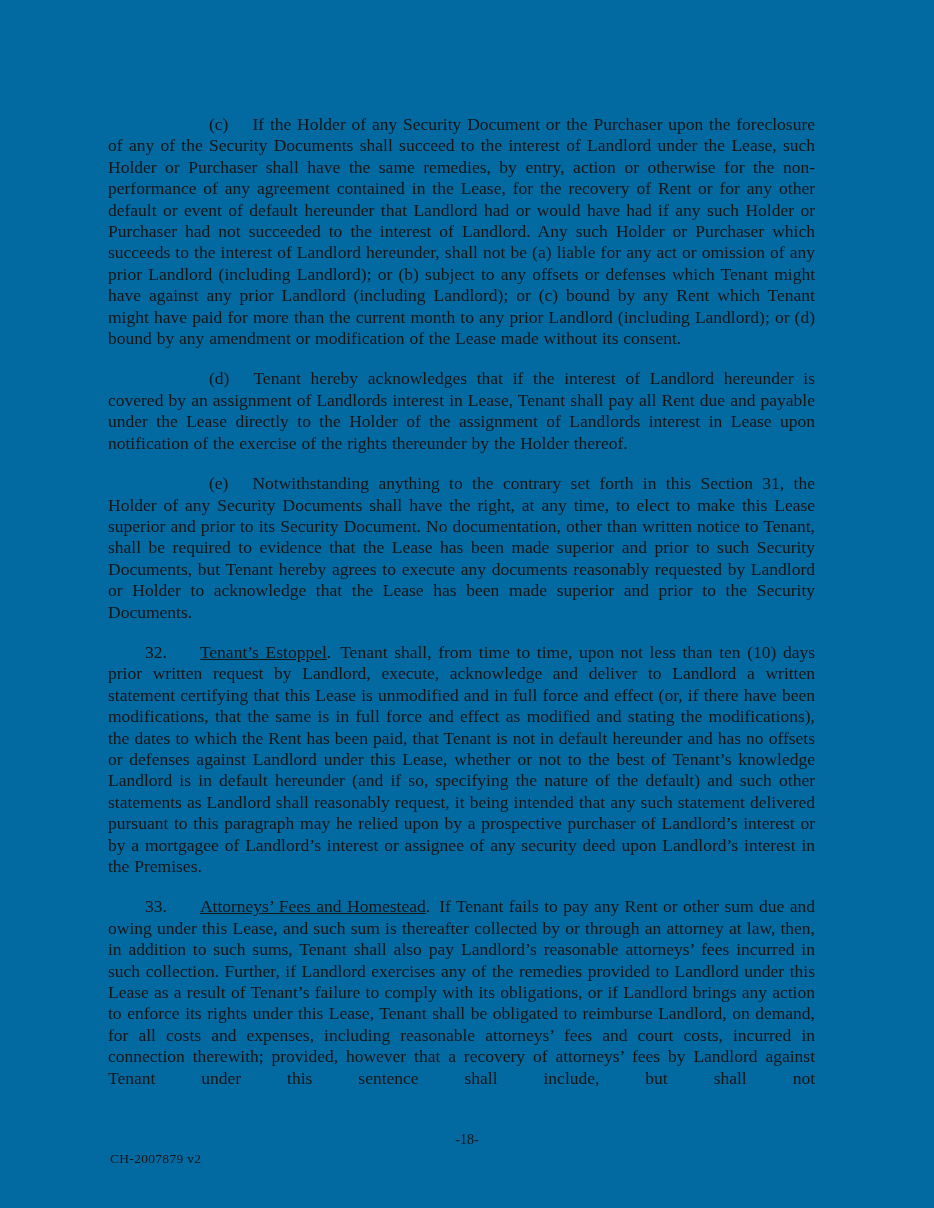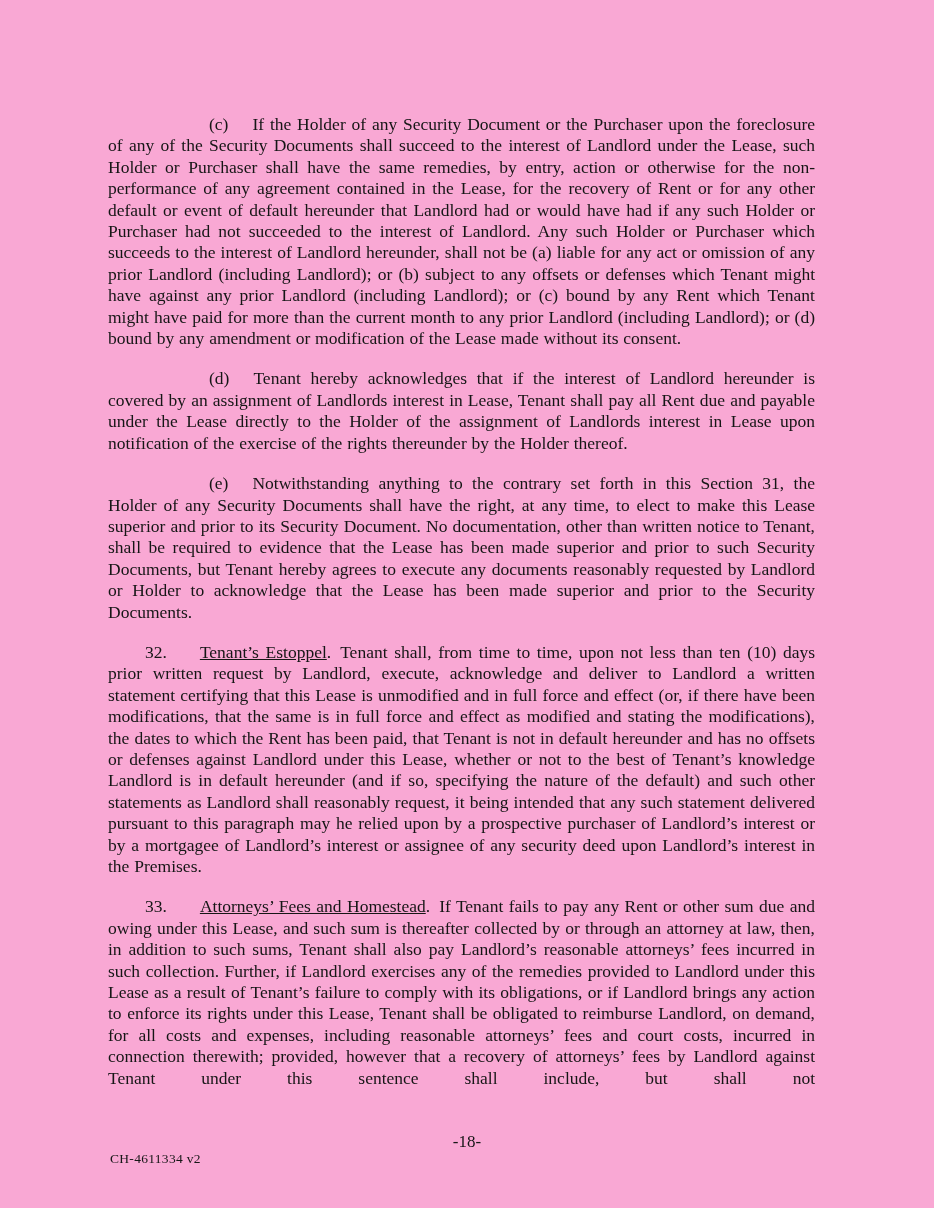--- a/index.html
+++ b/index.html
@@ -6,21 +6,21 @@
   html, body { margin: 0; padding: 0; }
   body {
     width: 934px; height: 1208px;
     background: #ffffff;
     font-family: "Liberation Serif", serif;
     color: #161616;
   }
   .page {
     position: relative;
     width: 934px; height: 1208px;
-    background: #f9a8d4;
+    background: #0369a1;
     overflow: hidden;
   }
   .content {
     position: absolute;
     left: 108px; top: 114px;
     width: 707px;
   }
   .para {
     margin: 0 0 19px 0;
     font-size: 17.5px;
@@ -33,21 +33,21 @@
   .justify-last { text-align-last: justify; }
   .tab-a { display: inline-block; width: 24px; }
   .tab-b { display: inline-block; width: 33px; }
   .tab-c { display: inline-block; width: 9px; }
   .pnum { font-weight: normal; }
   .pheading { font-weight: normal; text-decoration: underline; }
   .footer-page {
     position: absolute;
     top: 1132px; left: 0; width: 100%;
     text-align: center;
-    font-size: 17px;
+    font-size: 14px;
   }
   .footer-ref {
     position: absolute;
     top: 1151px; left: 110px;
     font-size: 13.5px;
     letter-spacing: 0.3px;
   }
 </style>
 </head>
 <body>
@@ -61,14 +61,14 @@
 
     <p class="para lettered"><span class="plabel">(e)</span><span class="tab-a"></span><span class="ptext">Notwithstanding anything to the contrary set forth in this Section 31, the Holder of any Security Documents shall have the right, at any time, to elect to make this Lease superior and prior to its Security Document.  No documentation, other than written notice to Tenant, shall be required to evidence that the Lease has been made superior and prior to such Security Documents, but Tenant hereby agrees to execute any documents reasonably requested by Landlord or Holder to acknowledge that the Lease has been made superior and prior to the Security Documents.</span></p>
 
     <p class="para numbered"><span class="pnum">32.</span><span class="tab-b"></span><span class="pheading">Tenant’s Estoppel</span><span class="hpunct">.</span><span class="tab-c"></span><span class="ptext">Tenant shall, from time to time, upon not less than ten (10) days prior written request by Landlord, execute, acknowledge and deliver to Landlord a written statement certifying that this Lease is unmodified and in full force and effect (or, if there have been modifications, that the same is in full force and effect as modified and stating the modifications), the dates to which the Rent has been paid, that Tenant is not in default hereunder and has no offsets or defenses against Landlord under this Lease, whether or not to the best of Tenant’s knowledge Landlord is in default hereunder (and if so, specifying the nature of the default) and such other statements as Landlord shall reasonably request, it being intended that any such statement delivered pursuant to this paragraph may he relied upon by a prospective purchaser of Landlord’s interest or by a mortgagee of Landlord’s interest or assignee of any security deed upon Landlord’s interest in the Premises.</span></p>
 
     <p class="para numbered justify-last"><span class="pnum">33.</span><span class="tab-b"></span><span class="pheading">Attorneys’ Fees and Homestead</span><span class="hpunct">.</span><span class="tab-c"></span><span class="ptext">If Tenant fails to pay any Rent or other sum due and owing under this Lease, and such sum is thereafter collected by or through an attorney at law, then, in addition to such sums, Tenant shall also pay Landlord’s reasonable attorneys’ fees incurred in such collection.  Further, if Landlord exercises any of the remedies provided to Landlord under this Lease as a result of Tenant’s failure to comply with its obligations, or if Landlord brings any action to enforce its rights under this Lease, Tenant shall be obligated to reimburse Landlord, on demand, for all costs and expenses, including reasonable attorneys’ fees and court costs, incurred in connection therewith; provided, however that a recovery of attorneys’ fees by Landlord against Tenant under this sentence shall include, but shall not</span></p>
 
   </main>
 
   <div class="footer-page">-18-</div>
-  <div class="footer-ref">CH-4611334 v2</div>
+  <div class="footer-ref">CH-2007879 v2</div>
 </div>
 
 </body></html>

